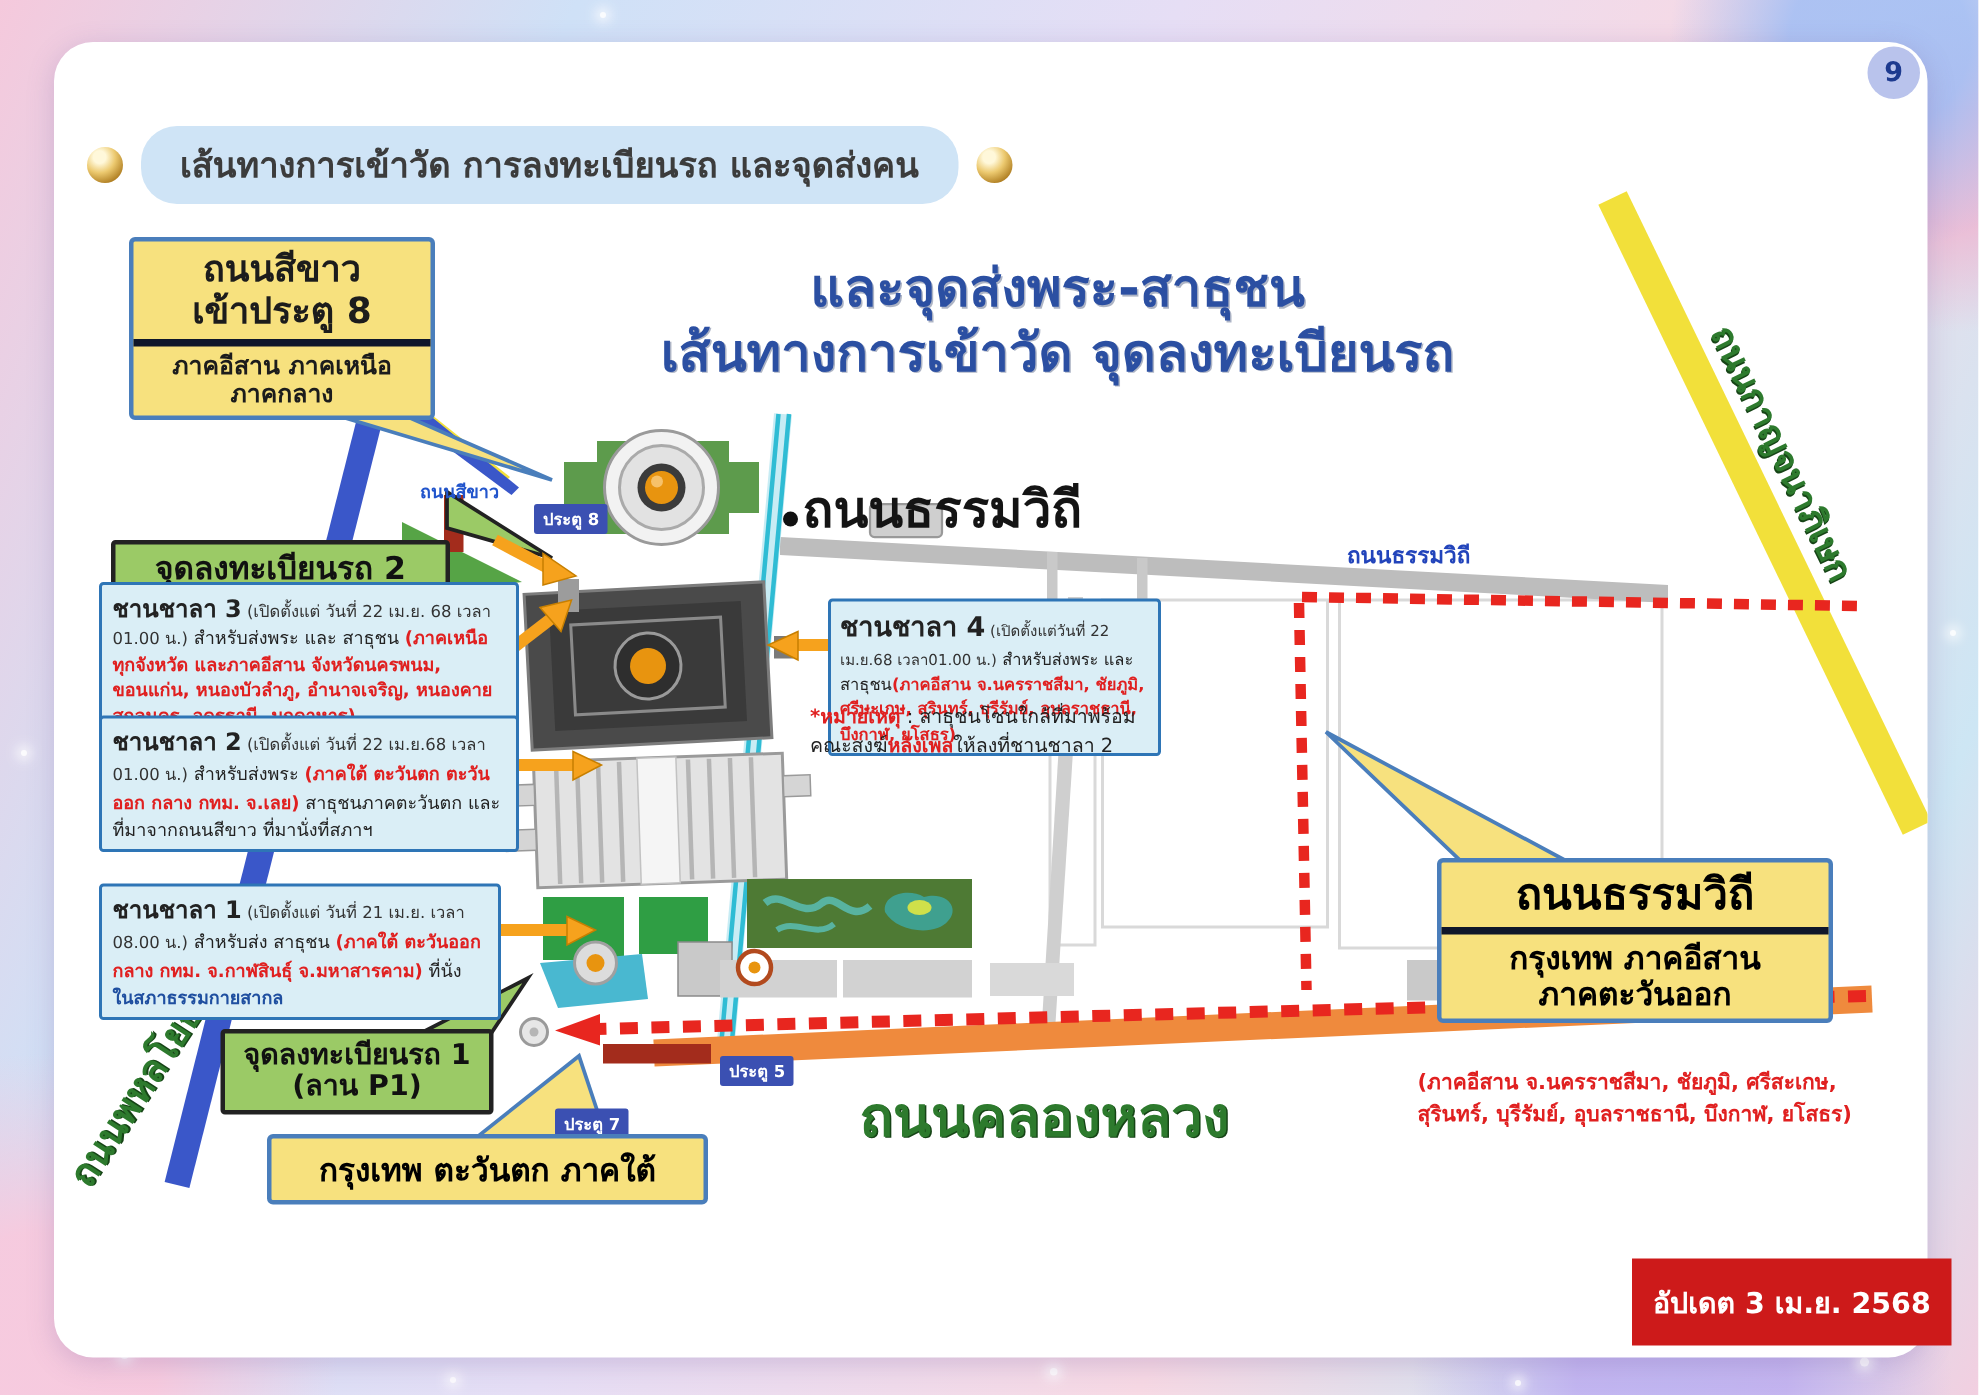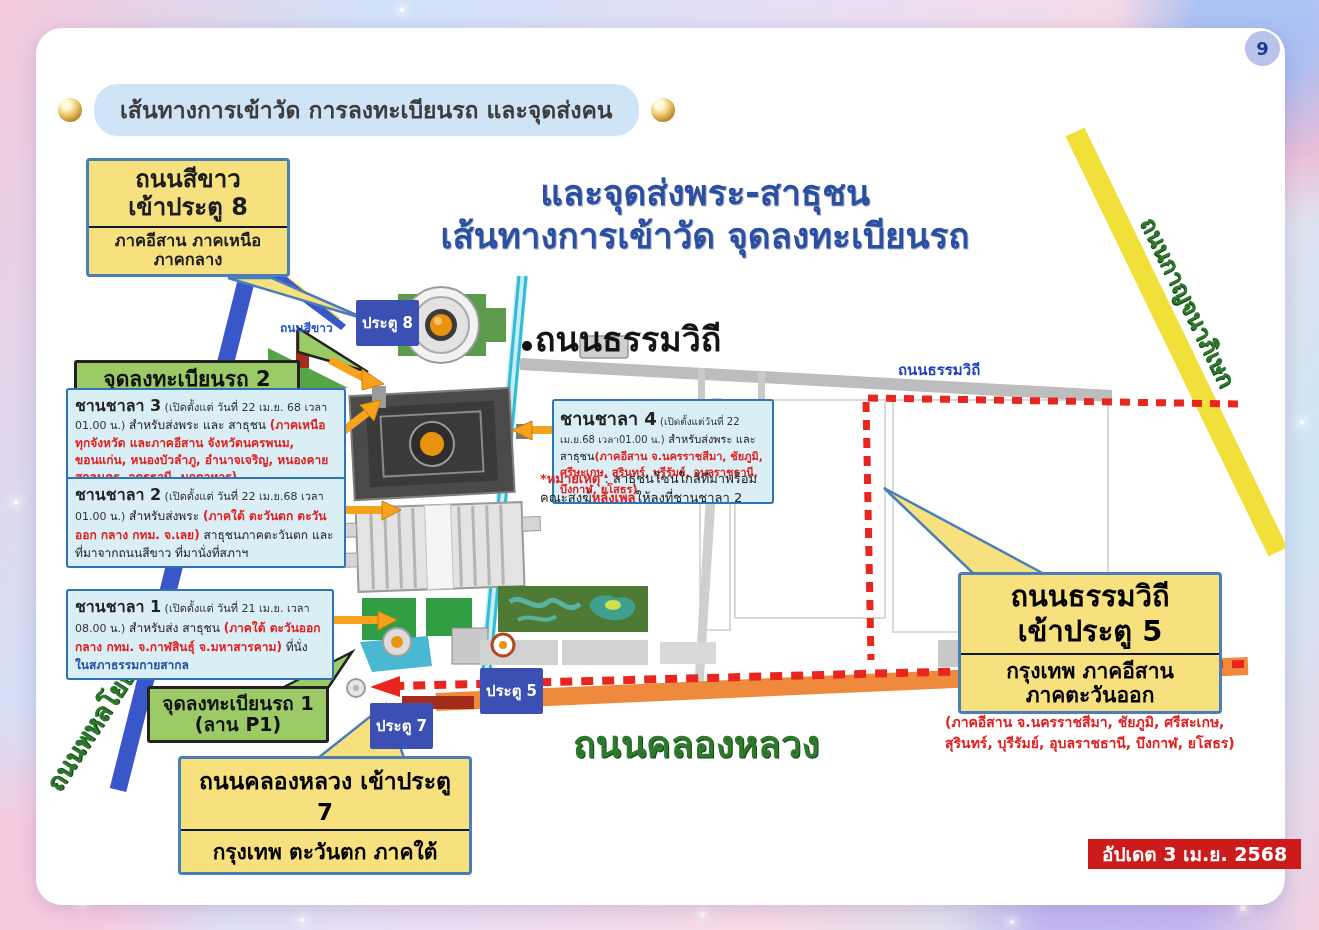--- a/index.html
+++ b/index.html
@@ -36,38 +36,38 @@
     color:#2b4fa2; font-weight:bold; font-size:35px; line-height:1.22;
     text-shadow:1px 1px 0 rgba(20,40,90,.35); }
 
   .co { position:absolute; z-index:5; text-align:center; }
   .yellow-box { background:#f7e17e; border:3px solid #4a7ebb; border-radius:4px; }
   .green-box  { background:#9bca66; border:3px solid #222; border-radius:3px;
     font-weight:bold; color:#111; }
   .info-box { background:#daeef6; border:2px solid #2e75b6; border-radius:3px;
     text-align:left; color:#222; }
   .sect { padding:4px 8px; }
-  .sect + .sect { border-top:2px solid #0f172a; }
+  .sect + .sect { border-top:5px solid #0f172a; }
   .t-big { font-size:24px; font-weight:bold; color:#1c1c1c; line-height:1.18; }
   .t-sub { font-size:16.5px; font-weight:bold; color:#1c1c1c; line-height:1.15; }
 
   .red { color:#e02020; font-weight:bold; }
   .blue { color:#1f4fa0; font-weight:bold; }
   .ptitle { font-weight:bold; font-size:16px; }
   .popen { font-size:11px; color:#333; }
 
   .note { position:absolute; left:540px; top:470px; width:238px; font-size:13px; line-height:1.45; color:#222; z-index:5; }
 
-  .badge { position:absolute; background:#3b50b2; color:#fff; font-size:15px; font-weight:bold;
-    padding:11px 6px; border-radius:2px; z-index:4; }
+  .badge { position:absolute; background:#3b50b2; color:#fff; font-size:11px; font-weight:bold;
+    padding:1px 6px; border-radius:2px; z-index:4;margin-top:36px; }
 
   .road-label-green { position:absolute; font-weight:bold; color:#2d7a2d; z-index:4;
     text-shadow:1px 1px 0 #164416, -1px -1px 0 rgba(255,255,255,.8); }
   .update-badge { position:absolute; left:1088px; top:839px; background:#cd1a1a; color:#fff;
-    font-size:19px; font-weight:bold; padding:0 14px; z-index:6; }
+    font-size:19px; font-weight:bold; padding:14px 14px; z-index:6; }
 </style>
 </head>
 <body>
 
 <div class="stage">
 
   <div class="sparkle" style="left:80px; top:900px;"></div>
   <div class="sparkle" style="left:300px; top:918px; width:4px; height:4px;"></div>
   <div class="sparkle" style="left:700px; top:912px; width:5px; height:5px;"></div>
   <div class="sparkle" style="left:1010px; top:920px; width:4px; height:4px;"></div>
@@ -252,28 +252,26 @@
   <div class="note">
     <span class="red">*หมายเหตุ</span><span> : สาธุชนโซนใกล้ที่มาพร้อม คณะสงฆ์</span><span class="red">หลังเพล</span><span>ให้ลงที่ชานชาลา 2</span>
   </div>
 
   <div class="co green-box" style="left:147px; top:686px; width:182px; font-size:19px; line-height:1.12; padding:4px 4px;">
     <div>จุดลงทะเบียนรถ 1</div>
     <div>(ลาน P1)</div>
   </div>
 
   <div class="co yellow-box" style="left:178px; top:756px; width:294px;">
-    <div class="sect" style="font-size:23px; font-weight:bold;">ถนนคลองหลวง เข้าประตู 7</div>
     <div class="sect" style="font-size:21px; font-weight:bold;">กรุงเทพ ตะวันตก ภาคใต้</div>
   </div>
 
   <div class="co yellow-box" style="left:958px; top:572px; width:264px;">
     <div class="sect">
       <div style="font-size:29px; font-weight:bold; line-height:1.2;">ถนนธรรมวิถี</div>
-      <div style="font-size:29px; font-weight:bold; line-height:1.2;">เข้าประตู 5</div>
     </div>
     <div class="sect">
       <div style="font-size:21px; font-weight:bold; line-height:1.15;">กรุงเทพ ภาคอีสาน</div>
       <div style="font-size:21px; font-weight:bold; line-height:1.15;">ภาคตะวันออก</div>
     </div>
   </div>
   <div class="co red" style="left:945px; top:712px; width:300px; font-size:14px; line-height:1.5; text-align:left;">(ภาคอีสาน จ.นครราชสีมา, ชัยภูมิ, ศรีสะเกษ, สุรินทร์, บุรีรัมย์, อุบลราชธานี, บึงกาฬ, ยโสธร)</div>
 
   <div class="badge" style="left:356px; top:300px;">ประตู 8</div>
   <div class="badge" style="left:480px; top:668px;">ประตู 5</div>

